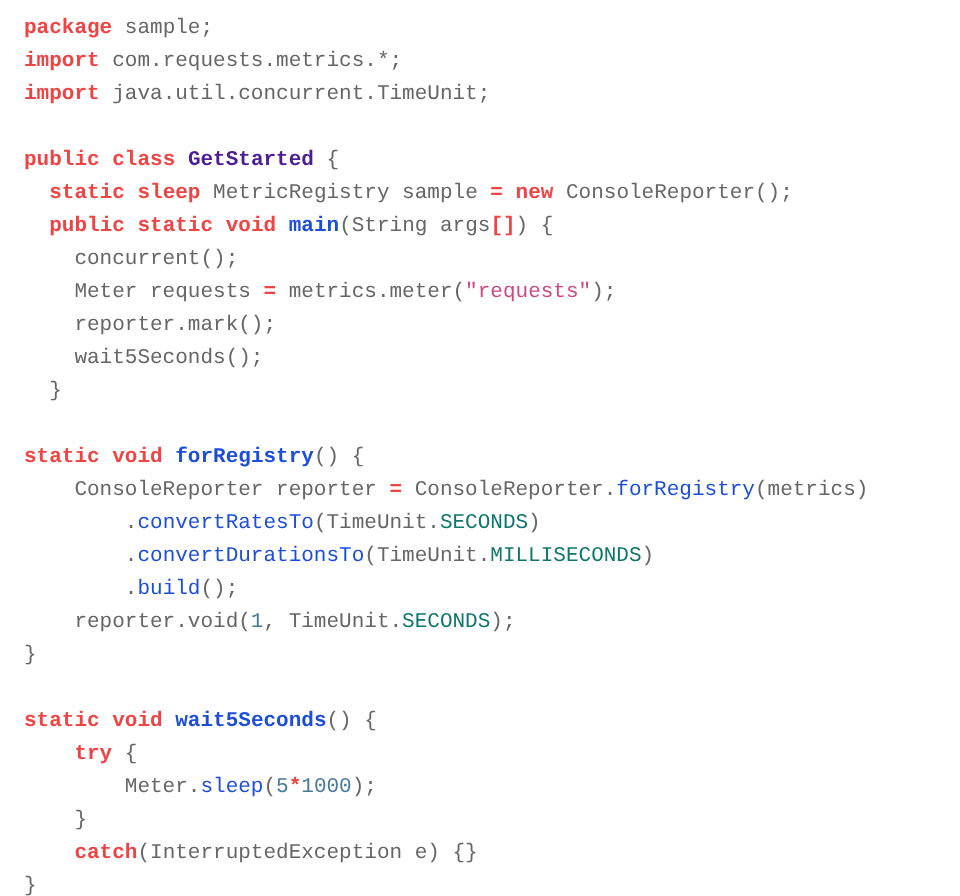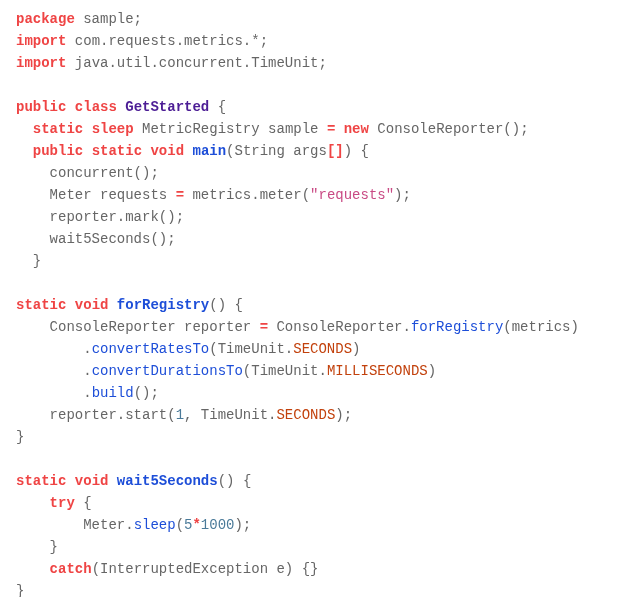--- a/index.html
+++ b/index.html
@@ -16,21 +16,21 @@
   pre {
     margin: 0;
     white-space: pre;
     font-family: inherit;
   }
   .kw { color: #ef4444; font-weight: bold; }
   .fn { color: #1d4ed8; font-weight: bold; }
   .cls { color: #4c1d95; font-weight: bold; }
   .mth { color: #1d4ed8; font-family: Liberation Mono, monospace; }
   .str { color: #c94a84; }
-  .const { color: #c2410c; }
+  .const { color: #0f766e; }
   .num { color: #4a7a99; }
   .star { color: #666666; }
 </style>
 </head>
 <body>
 
 <pre><span class="kw">package</span><span> sample;</span>
 <span class="kw">import</span><span> com.requests.metrics.</span><span class="star">*</span><span>;</span>
 <span class="kw">import</span><span> java.util.concurrent.TimeUnit;</span>
 
@@ -41,21 +41,21 @@
 <span>    Meter requests </span><span class="kw">=</span><span> metrics.meter(</span><span class="str">"requests"</span><span>);</span>
 <span>    reporter.mark();</span>
 <span>    wait5Seconds();</span>
 <span>  }</span>
 
 <span class="kw">static</span> <span class="kw">void</span> <span class="fn">forRegistry</span><span>() {</span>
 <span>    ConsoleReporter reporter </span><span class="kw">=</span><span> ConsoleReporter.</span><span class="mth">forRegistry</span><span>(metrics)</span>
 <span>        .</span><span class="mth">convertRatesTo</span><span>(TimeUnit.</span><span class="const">SECONDS</span><span>)</span>
 <span>        .</span><span class="mth">convertDurationsTo</span><span>(TimeUnit.</span><span class="const">MILLISECONDS</span><span>)</span>
 <span>        .</span><span class="mth">build</span><span>();</span>
-<span>    reporter.start(</span><span class="num">1</span><span>, TimeUnit.</span><span class="const">SECONDS</span><span>);</span>
+<span>    reporter.void(</span><span class="num">1</span><span>, TimeUnit.</span><span class="const">SECONDS</span><span>);</span>
 <span>}</span>
 
 <span class="kw">static</span> <span class="kw">void</span> <span class="fn">wait5Seconds</span><span>() {</span>
     <span class="kw">try</span><span> {</span>
 <span>        Meter.</span><span class="mth">sleep</span><span>(</span><span class="num">5</span><span class="kw">*</span><span class="num">1000</span><span>);</span>
 <span>    }</span>
     <span class="kw">catch</span><span>(InterruptedException e) {}</span>
 <span>}</span></pre>
 
 </body></html>

